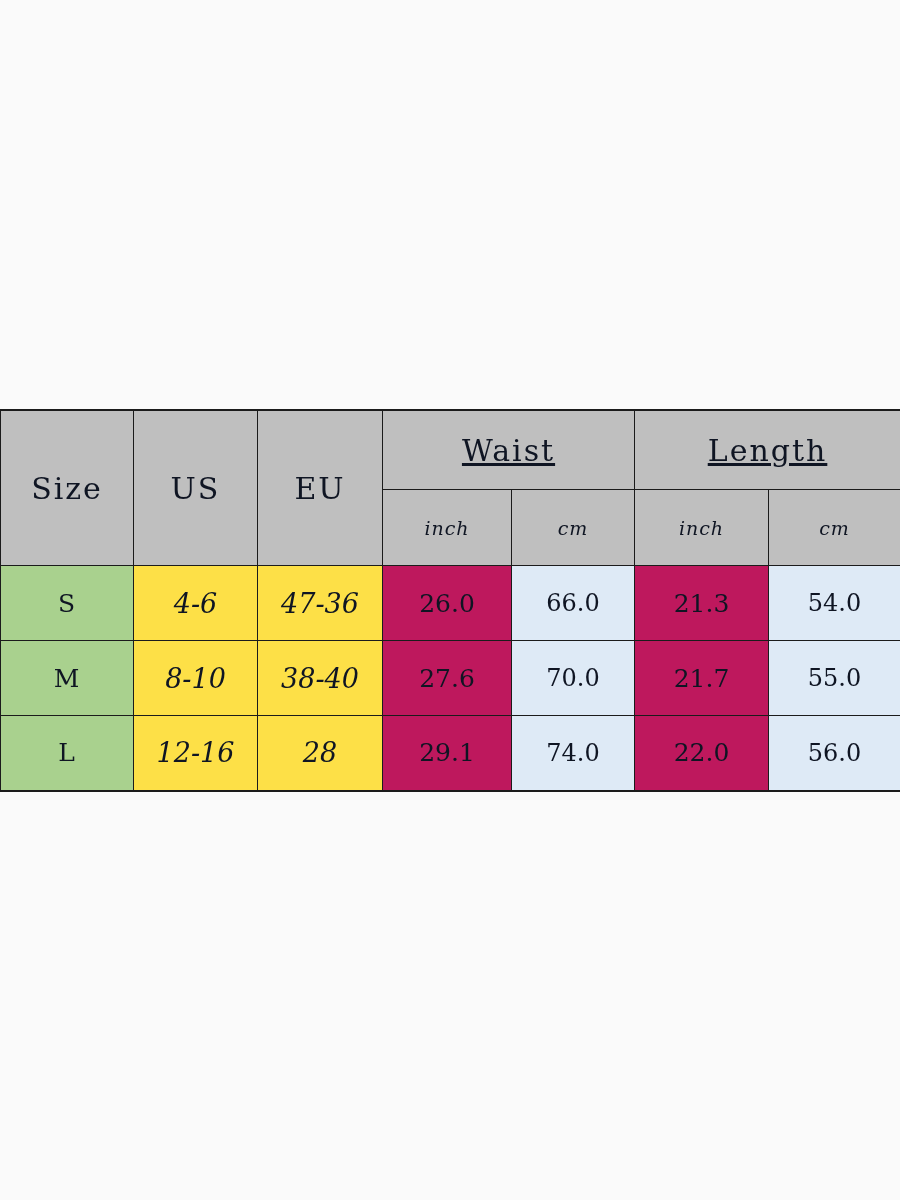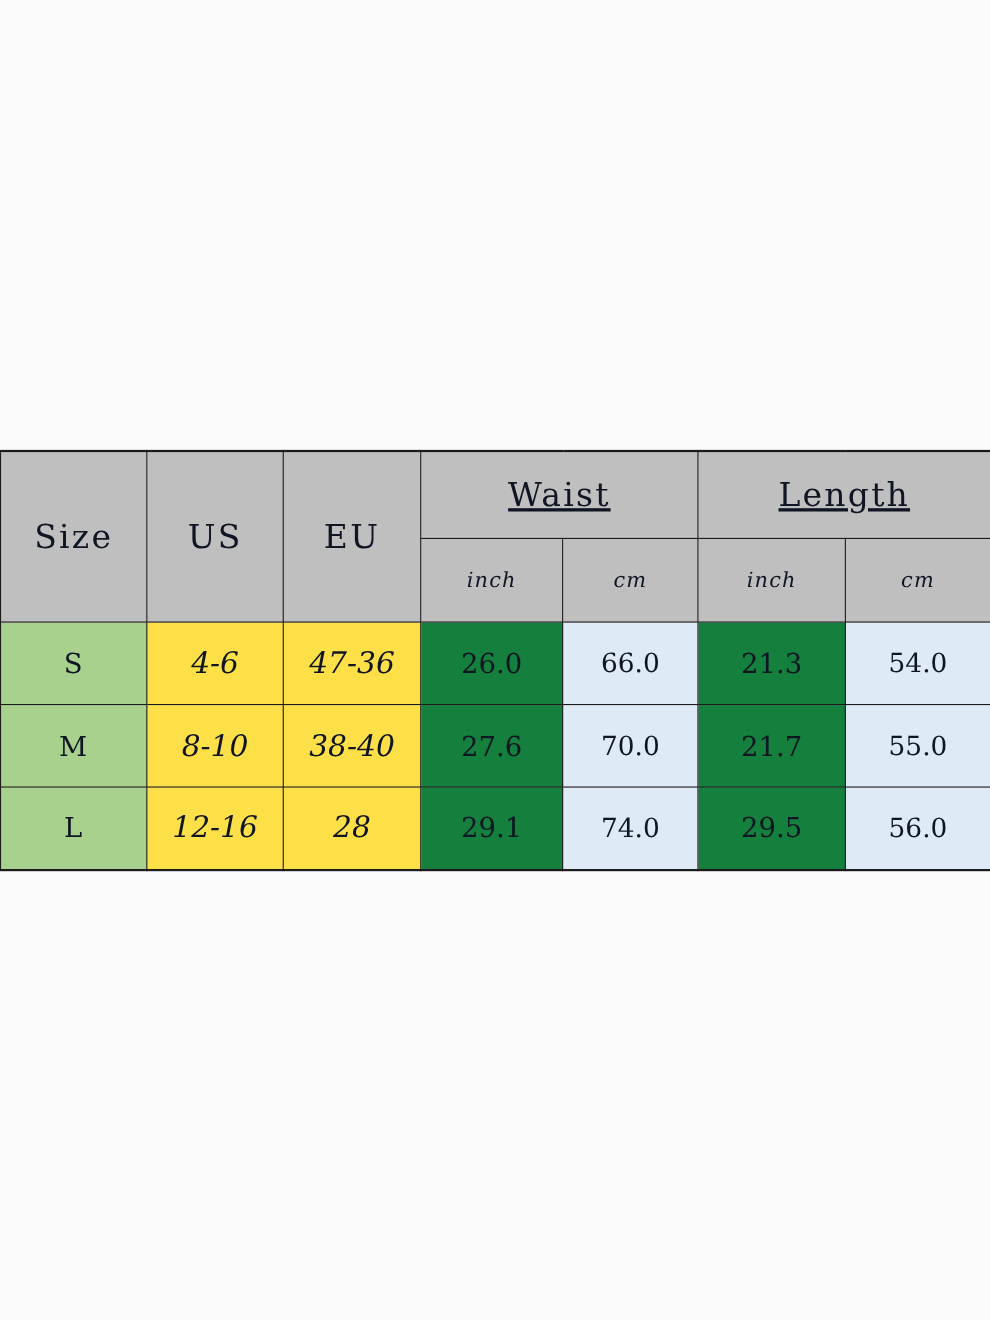--- a/index.html
+++ b/index.html
@@ -90,21 +90,21 @@
 
   td.cell-region {
     background: #fde047;
     font-size: 27px;
     font-style: italic;
     font-weight: bold;
     letter-spacing: 0px;
   }
 
   td.cell-inch {
-    background: #15803d;
+    background: #be185d;
     font-size: 25px;
   }
 
   td.cell-cm {
     background: #deeaf6;
     font-size: 24px;
   }
 </style>
 </head>
 <body>
@@ -153,18 +153,18 @@
           <td class="cell-cm">70.0</td>
           <td class="cell-inch">21.7</td>
           <td class="cell-cm">55.0</td>
         </tr>
         <tr>
           <td class="cell-size">L</td>
           <td class="cell-region">12-16</td>
           <td class="cell-region">28</td>
           <td class="cell-inch">29.1</td>
           <td class="cell-cm">74.0</td>
-          <td class="cell-inch">29.5</td>
+          <td class="cell-inch">22.0</td>
           <td class="cell-cm">56.0</td>
         </tr>
       </tbody>
   </table>
 </div>
 
 </body></html>

